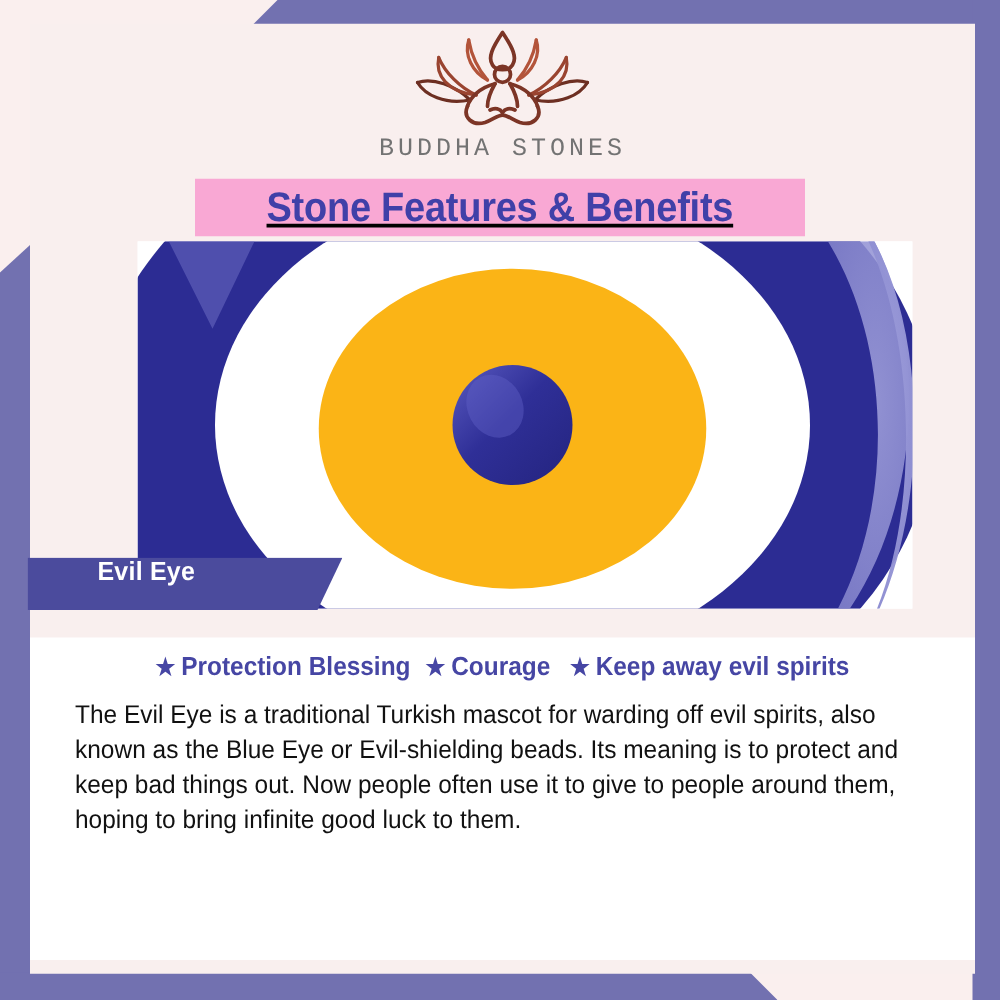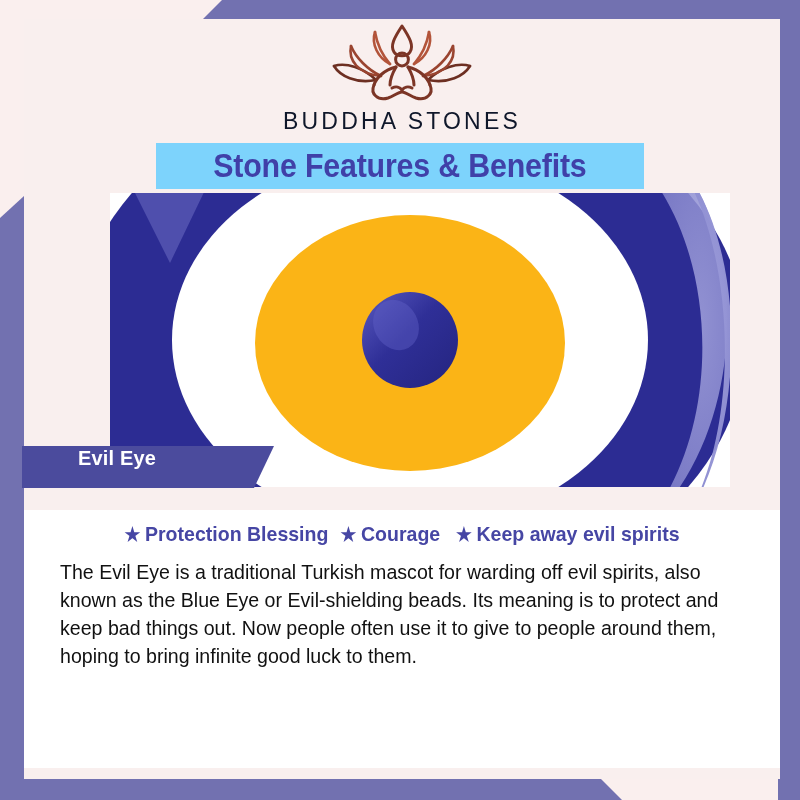--- a/index.html
+++ b/index.html
@@ -39,30 +39,30 @@
   }
 
   
   .logo-wrap{
     position:absolute;left:24px;top:22px;width:756px;height:124px;
     display:flex;flex-direction:column;align-items:center;justify-content:flex-start;
   }
   .logo-mark{width:152px;height:82px;display:block;}
   .logo-text{
     margin-top:4px;
-    font-family:Liberation Sans, sans-serif;
-    font-size:23px;letter-spacing:3.2px;color:#0f172a;font-weight:400;
+    font-family:Liberation Mono, monospace;
+    font-size:20px;letter-spacing:3.2px;color:#737373;font-weight:400;
     white-space:nowrap;
   }
 
   
   .title-bar{
     position:absolute;left:156px;top:143px;width:488px;height:46px;
-    background:#7dd3fc;
-    display:flex;align-items:center;justify-content:center;
+    background:#f9a8d4;
+    display:flex;align-items:center;justify-content:center;text-decoration:underline;
   }
   .title-text{
     font-size:33px;font-weight:bold;color:#4040a8;
     font-stretch:condensed;
     transform:scaleX(.92);transform-origin:center;
     white-space:nowrap;letter-spacing:-.2px;
   }
 
   
   .hero{

